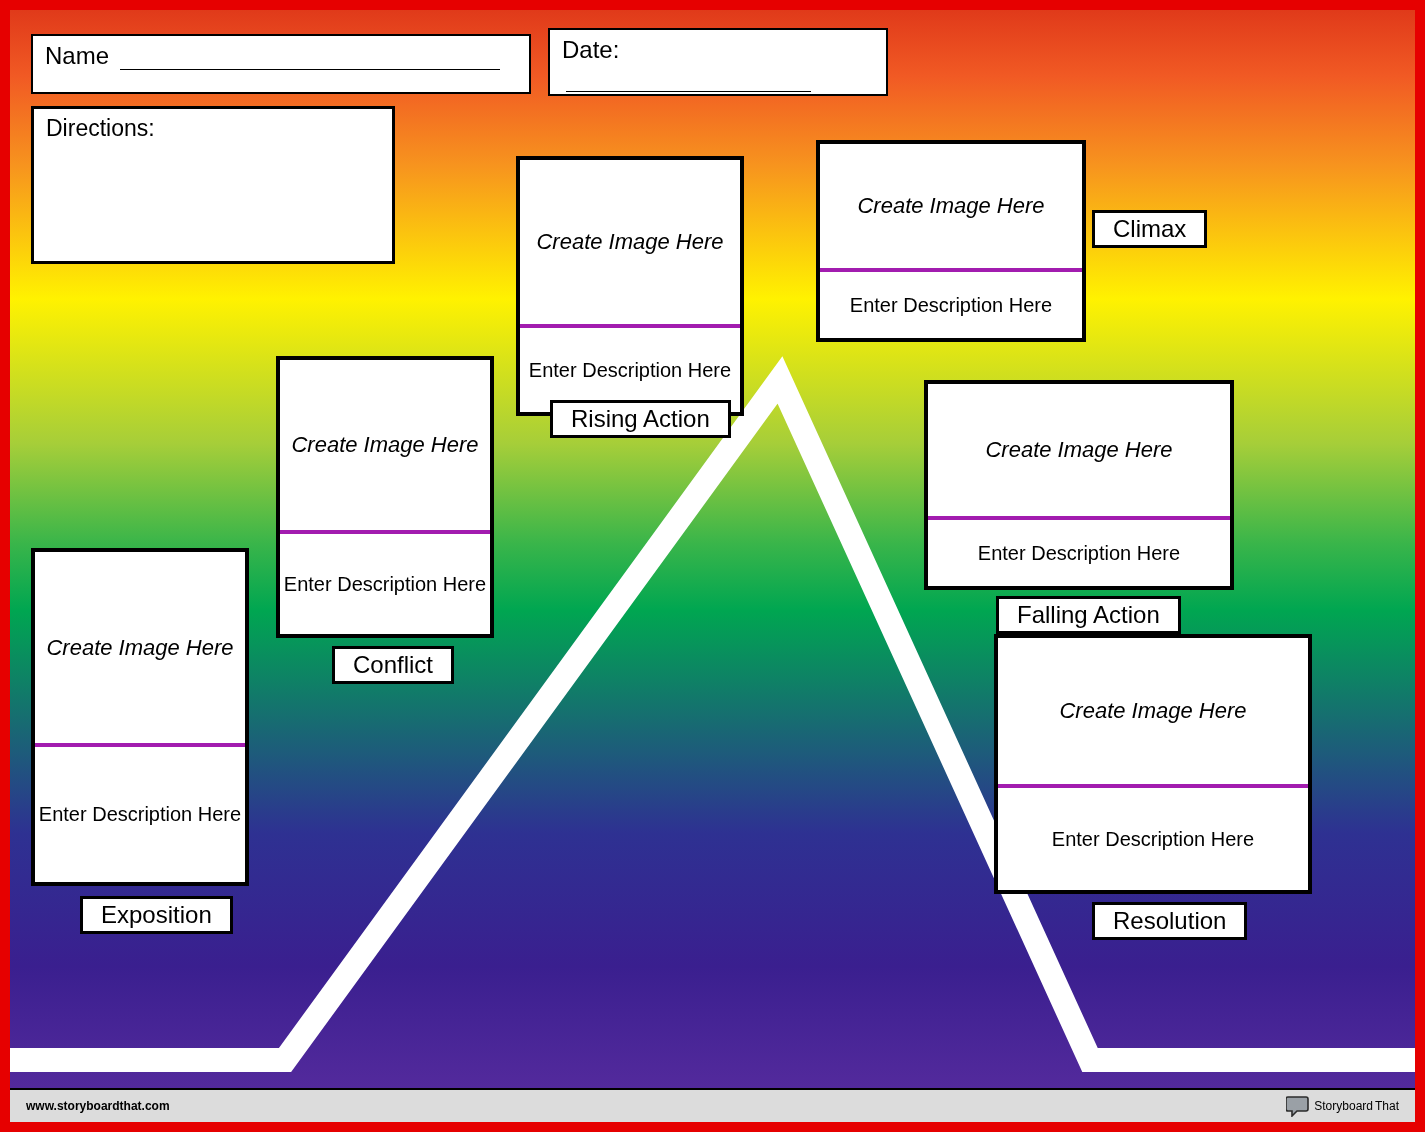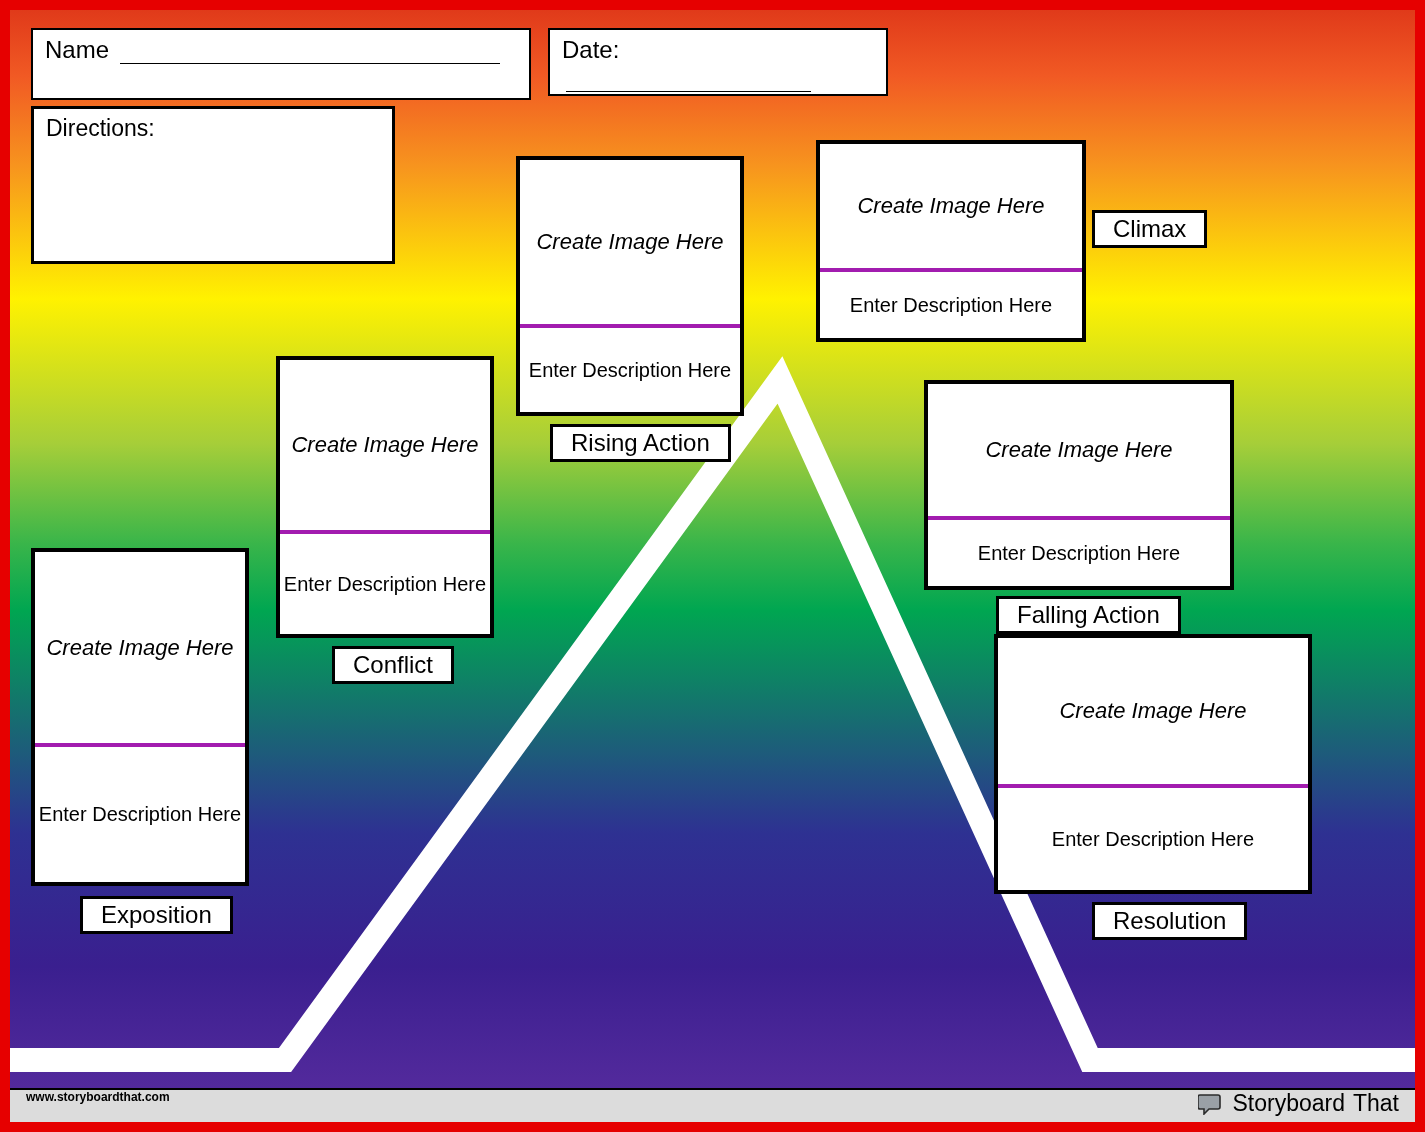--- a/index.html
+++ b/index.html
@@ -10,21 +10,21 @@
       #f15a24 6%,
       #f7941e 14%,
       #fff200 26%,
       #a6ce39 39%,
       #39b54a 48%,
       #00a651 54%,
       #2e3192 74%,
       #3a1f8f 86%,
       #5a2da0 100%);}
   .header-box{position:absolute;background:#fff;border:2px solid #000;box-sizing:border-box;padding:6px 12px;font-size:24px;}
-  .header-name{left:21px;top:18px;width:500px;height:72px}
+  .header-name{left:21px;top:24px;width:500px;height:60px}
   .header-date{left:538px;top:18px;width:340px;height:68px}
   .header-title{left:958px;top:18px;width:426px;height:60px;text-align:center}
   .underline{display:inline-block;border-bottom:1.5px solid #000;min-width:80px;height:22px;vertical-align:bottom;margin-left:4px}
   .directions{position:absolute;left:21px;top:96px;width:364px;height:158px;background:#fff;border:3.5px solid #000;box-sizing:border-box;padding:6px 12px;font-size:23px}
   .card{position:absolute;background:#fff;border:4px solid #000;box-sizing:border-box}
   .card .img{display:flex;align-items:center;justify-content:center;font-style:italic;font-size:22px;border-bottom:4px solid #a21caf;box-sizing:border-box}
   .card .desc{display:flex;align-items:center;justify-content:center;font-size:20px}
   .pill{position:absolute;background:#fff;border:3px solid #000;border-radius:0;padding:2px 18px;font-size:24px;text-align:center}
   
   .c-exp{left:21px;top:538px;width:218px;height:338px}
@@ -44,23 +44,23 @@
   .c-cli .desc{height:66px}
   
   .c-fal{left:914px;top:370px;width:310px;height:210px}
   .c-fal .img{height:136px}
   .c-fal .desc{height:66px}
   
   .c-res{left:984px;top:624px;width:318px;height:260px}
   .c-res .img{height:150px}
   .c-res .desc{height:102px}
   .plotline{position:absolute;left:0;top:0;pointer-events:none}
-  .footer{position:absolute;left:0;right:0;bottom:0;height:34px;background:#dcdcdc;border-top:2px solid #000;display:flex;align-items:flex-start;justify-content:space-between;padding:0 16px;box-sizing:border-box;font-family:Arial,Helvetica,sans-serif}
+  .footer{position:absolute;left:0;right:0;bottom:0;height:34px;background:#dcdcdc;border-top:2px solid #000;display:flex;align-items:center;justify-content:space-between;padding:0 16px;box-sizing:border-box;font-family:Arial,Helvetica,sans-serif}
   .footer .url{font-size:12px;font-weight:bold}
-  .footer .brand{display:flex;align-items:center;gap:8px;font-size:23px}
+  .footer .brand{display:flex;align-items:center;gap:2px;font-size:12px}
   .footer .brand .sb{font-weight:300}
   .footer .brand .that{font-weight:400}
   .footer .brand svg{width:26px;height:22px}
 </style>
 </head>
 <body>
 
 <div class="stage">
 
   <svg class="plotline" width="1405" height="1112" viewBox="0 0 1405 1112">
@@ -89,21 +89,21 @@
   <div class="card c-con">
     <div class="img">Create Image Here</div>
     <div class="desc">Enter Description Here</div>
   </div>
   <div class="pill" style="left:322px;top:636px">Conflict</div>
 
   <div class="card c-ris">
     <div class="img">Create Image Here</div>
     <div class="desc">Enter Description Here</div>
   </div>
-  <div class="pill" style="left:540px;top:414px">Rising Action</div>
+  <div class="pill" style="left:540px;top:390px">Rising Action</div>
 
   <div class="card c-cli">
     <div class="img">Create Image Here</div>
     <div class="desc">Enter Description Here</div>
   </div>
   <div class="pill" style="left:1082px;top:200px">Climax</div>
 
   <div class="card c-fal">
     <div class="img">Create Image Here</div>
     <div class="desc">Enter Description Here</div>

